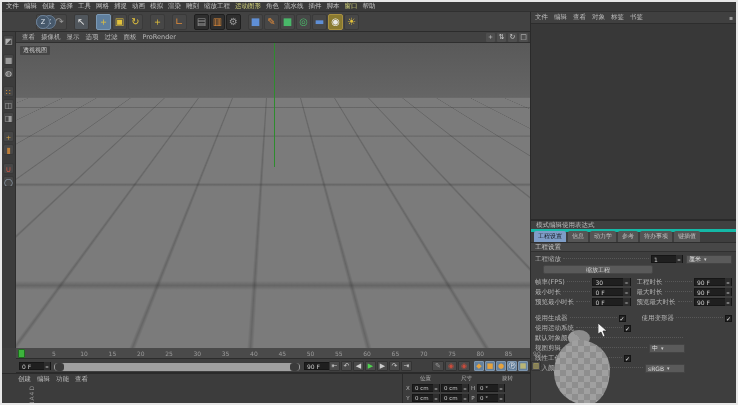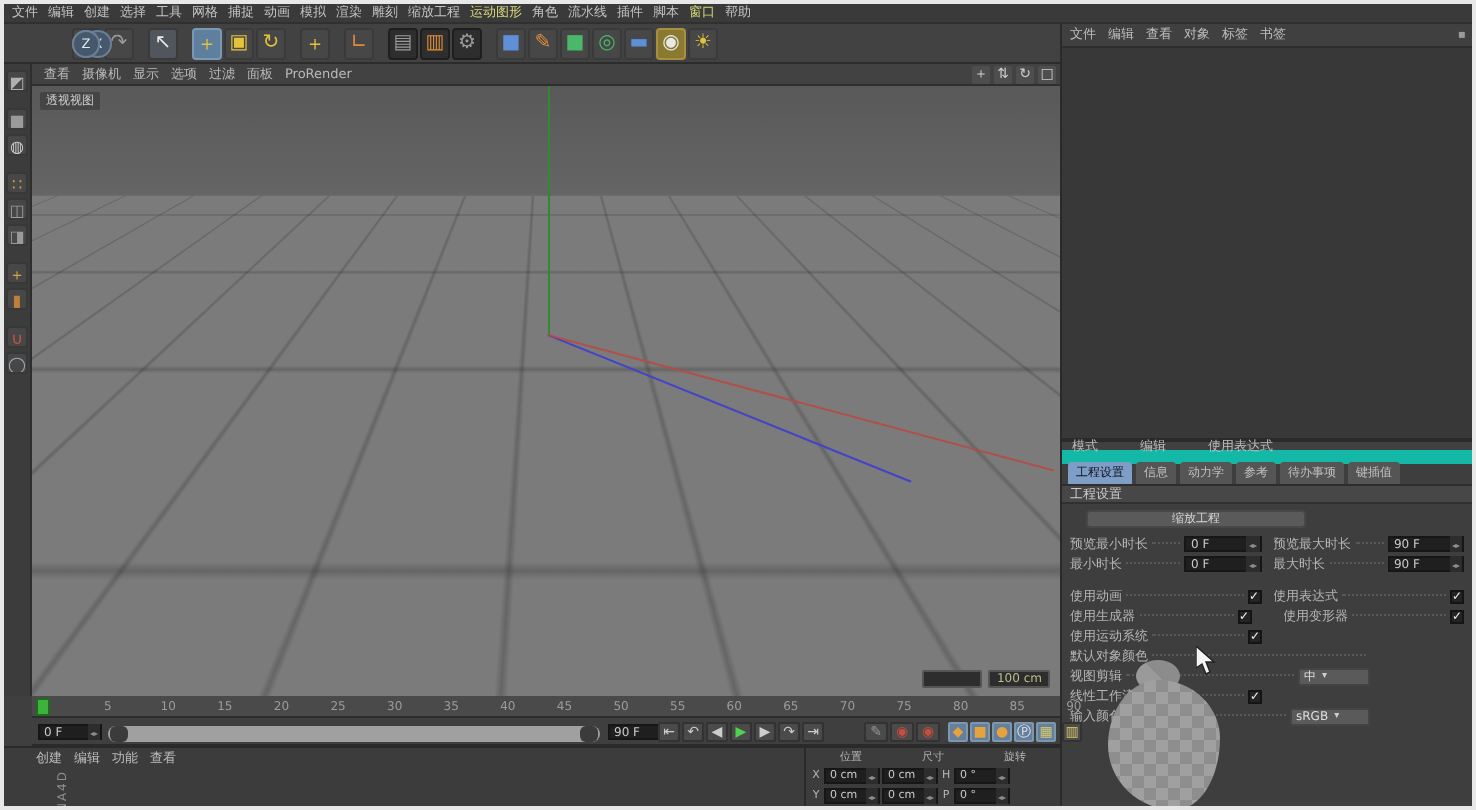--- a/index.html
+++ b/index.html
@@ -50,21 +50,21 @@
   .hud{position:absolute;right:5px;bottom:4px;display:flex;gap:3px;align-items:center;}
   .hud .badge{height:9px;background:#2d2d2d;border:1px solid #555;border-radius:1px;font-size:6px;color:#bdbd8e;display:flex;align-items:center;padding:0 3px;}
 
   
   .rightpanel{position:absolute;left:528px;top:10px;right:0;bottom:0;background:#3a3a3a;border-left:1px solid #2a2a2a;}
   .om{position:absolute;left:0;top:0;right:0;height:207px;background:#383838;}
   .om-menu{display:flex;align-items:center;gap:6px;height:12px;padding:0 4px;background:#404040;border-bottom:1px solid #2d2d2d;}
   .om-menu .mi{font-size:6.5px;color:#bdbdbd;}
   .panel-dot{margin-left:auto;font-size:6px;color:#9a9a9a;}
   .am{position:absolute;left:0;top:207px;right:0;bottom:0;background:#3e3e3e;border-top:2px solid #2a2a2a;}
-  .am-menu{display:flex;align-items:center;gap:21px;height:11px;padding:0 5px;background:#404040;border-bottom:7px solid #14b8a6;}
+  .am-menu{display:flex;gap:0;height:11px;padding:0 5px;background:#404040;border-bottom:3px solid #14b8a6;}
   .am-menu .mi{font-size:6.5px;color:#bdbdbd;}
   .am-obj{display:flex;align-items:center;gap:3px;height:12px;padding:0 4px;}
   .proj-icon{width:8px;height:9px;background:#e8e8e8;border:1px solid #999;position:relative;}
   .proj-icon::after{content:"";position:absolute;left:1px;top:2px;width:5px;height:2px;background:#c0392b;}
   .am-obj .t{font-size:7px;color:#d6d6d6;}
   .am-tabs{display:flex;align-items:flex-end;gap:2px;height:11px;padding:0 3px;border-bottom:1px solid #2e2e2e;}
   .am-tabs .mi{font-size:6px;color:#c0c0c0;background:#555;padding:1px 4px;border-radius:2px 2px 0 0;white-space:nowrap;}
   .am-tabs .mi.active{background:#7e9dc7;color:#10141a;}
   .am-section{height:9px;background:#474747;font-size:6.5px;color:#cacaca;padding:0 4px;line-height:9px;border-bottom:1px solid #303030;}
   .am-body{padding:2px 4px 0 4px;}
@@ -242,80 +242,100 @@
           <span class="mi">信息</span>
           <span class="mi">动力学</span>
           <span class="mi">参考</span>
           <span class="mi">待办事项</span>
           <span class="mi">键插值</span>
         </div>
       <div class="am-section">工程设置</div>
 
       <div class="am-body">
 
+        <div class="row">
+          <div class="col">
+            <span class="lbl">工程缩放</span>
+            <span class="lead"></span>
+            <span class="vbox">
+              <i class="w">1</i>
+                <b class="stp">◂▸</b>
+            </span>
+            <span class="dbox" style="margin-left:3px;width:46px;">
+              <i>厘米</i>
+                <b>▾</b>
+            </span>
+          </div>
+        </div>
 
         <div class="row">
           <div class="btn-wide">缩放工程</div>
         </div>
         <div class="row" style="height:3px;"></div>
 
+        <div class="row">
+          <div class="col">
+            <span class="lbl">帧率(FPS)</span>
+            <span class="lead"></span>
+            <span class="vbox">
+                <i>30</i>
+                <b class="stp">◂▸</b>
+              </span>
+          </div>
+          <div class="col" style="margin-left:6px;">
+            <span class="lbl">工程时长</span>
+            <span class="lead"></span>
+            <span class="vbox">
+                <i>90 F</i>
+                <b class="stp">◂▸</b>
+              </span>
+          </div>
+        </div>
+
+        <div class="row">
+          <div class="col">
+            <span class="lbl">最小时长</span>
+            <span class="lead"></span>
+            <span class="vbox">
+                <i>0 F</i>
+                <b class="stp">◂▸</b>
+              </span>
+          </div>
+          <div class="col" style="margin-left:6px;">
+            <span class="lbl">最大时长</span>
+            <span class="lead"></span>
+            <span class="vbox">
+                <i>90 F</i>
+                <b class="stp">◂▸</b>
+              </span>
+          </div>
+        </div>
 
         <div class="row">
           <div class="col">
             <span class="lbl">预览最小时长</span>
             <span class="lead"></span>
             <span class="vbox">
                 <i>0 F</i>
                 <b class="stp">◂▸</b>
               </span>
           </div>
           <div class="col" style="margin-left:6px;">
             <span class="lbl">预览最大时长</span>
             <span class="lead"></span>
             <span class="vbox">
                 <i>90 F</i>
                 <b class="stp">◂▸</b>
               </span>
           </div>
         </div>
-
-        <div class="row">
-          <div class="col">
-            <span class="lbl">最小时长</span>
-            <span class="lead"></span>
-            <span class="vbox">
-                <i>0 F</i>
-                <b class="stp">◂▸</b>
-              </span>
-          </div>
-          <div class="col" style="margin-left:6px;">
-            <span class="lbl">最大时长</span>
-            <span class="lead"></span>
-            <span class="vbox">
-                <i>90 F</i>
-                <b class="stp">◂▸</b>
-              </span>
-          </div>
-        </div>
         <div class="row" style="height:3px;"></div>
 
         <div class="row" style="height:3px;"></div>
 
-        <div class="row">
-          <div class="col">
-            <span class="lbl">使用动画</span>
-            <span class="lead"></span>
-            <span class="chk">✓</span>
-          </div>
-          <div class="col" style="margin-left:6px;">
-            <span class="lbl">使用表达式</span>
-            <span class="lead"></span>
-            <span class="chk">✓</span>
-          </div>
-        </div>
         <div class="row">
           <div class="col">
             <span class="lbl">使用生成器</span>
             <span class="lead"></span>
             <span class="chk">✓</span>
           </div>
           <div class="col" style="margin-left:16px;">
             <span class="lbl">使用变形器</span>
             <span class="lead"></span>
             <span class="chk">✓</span>

